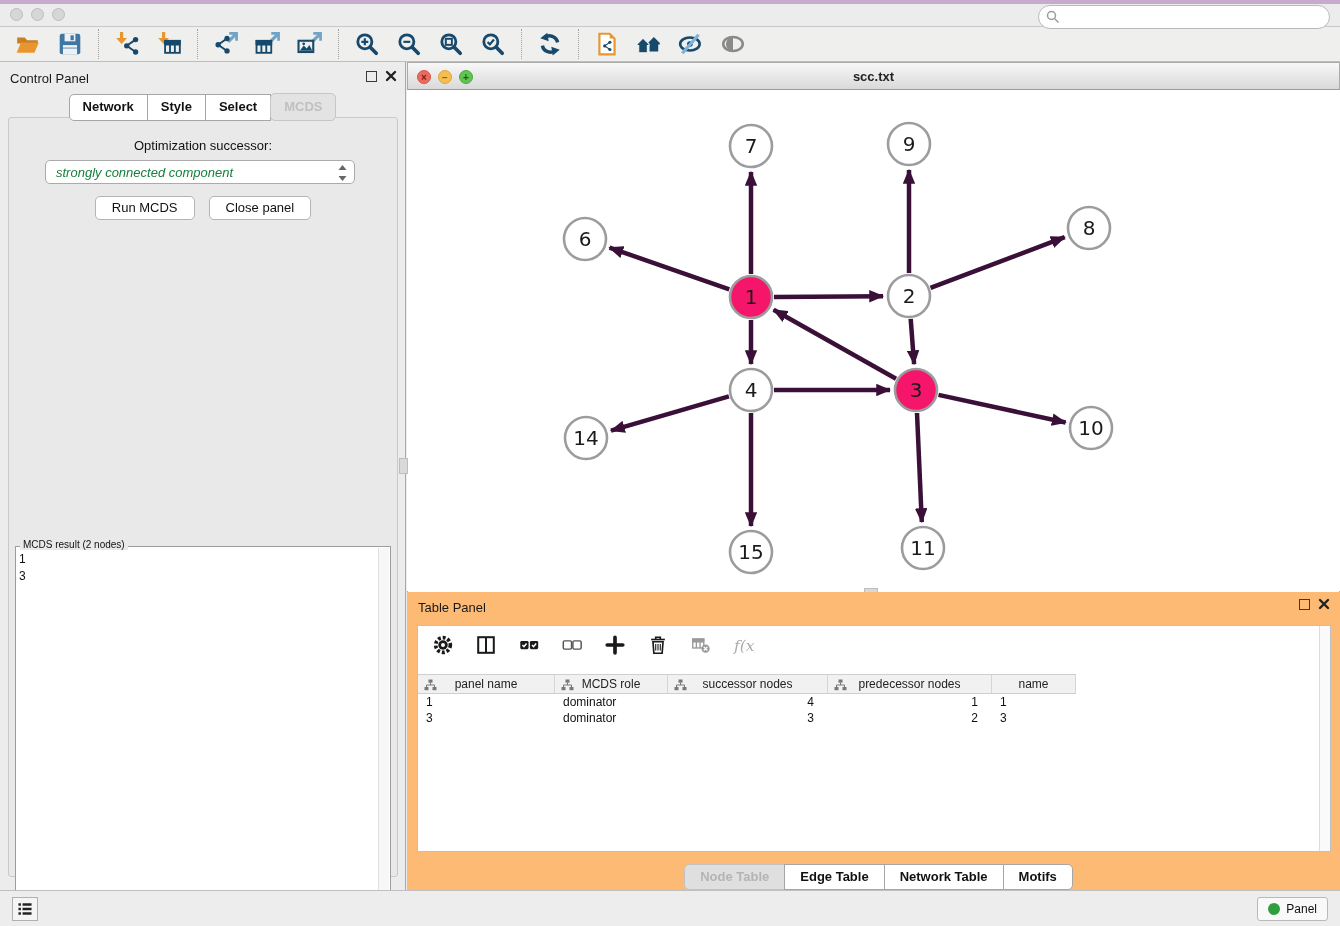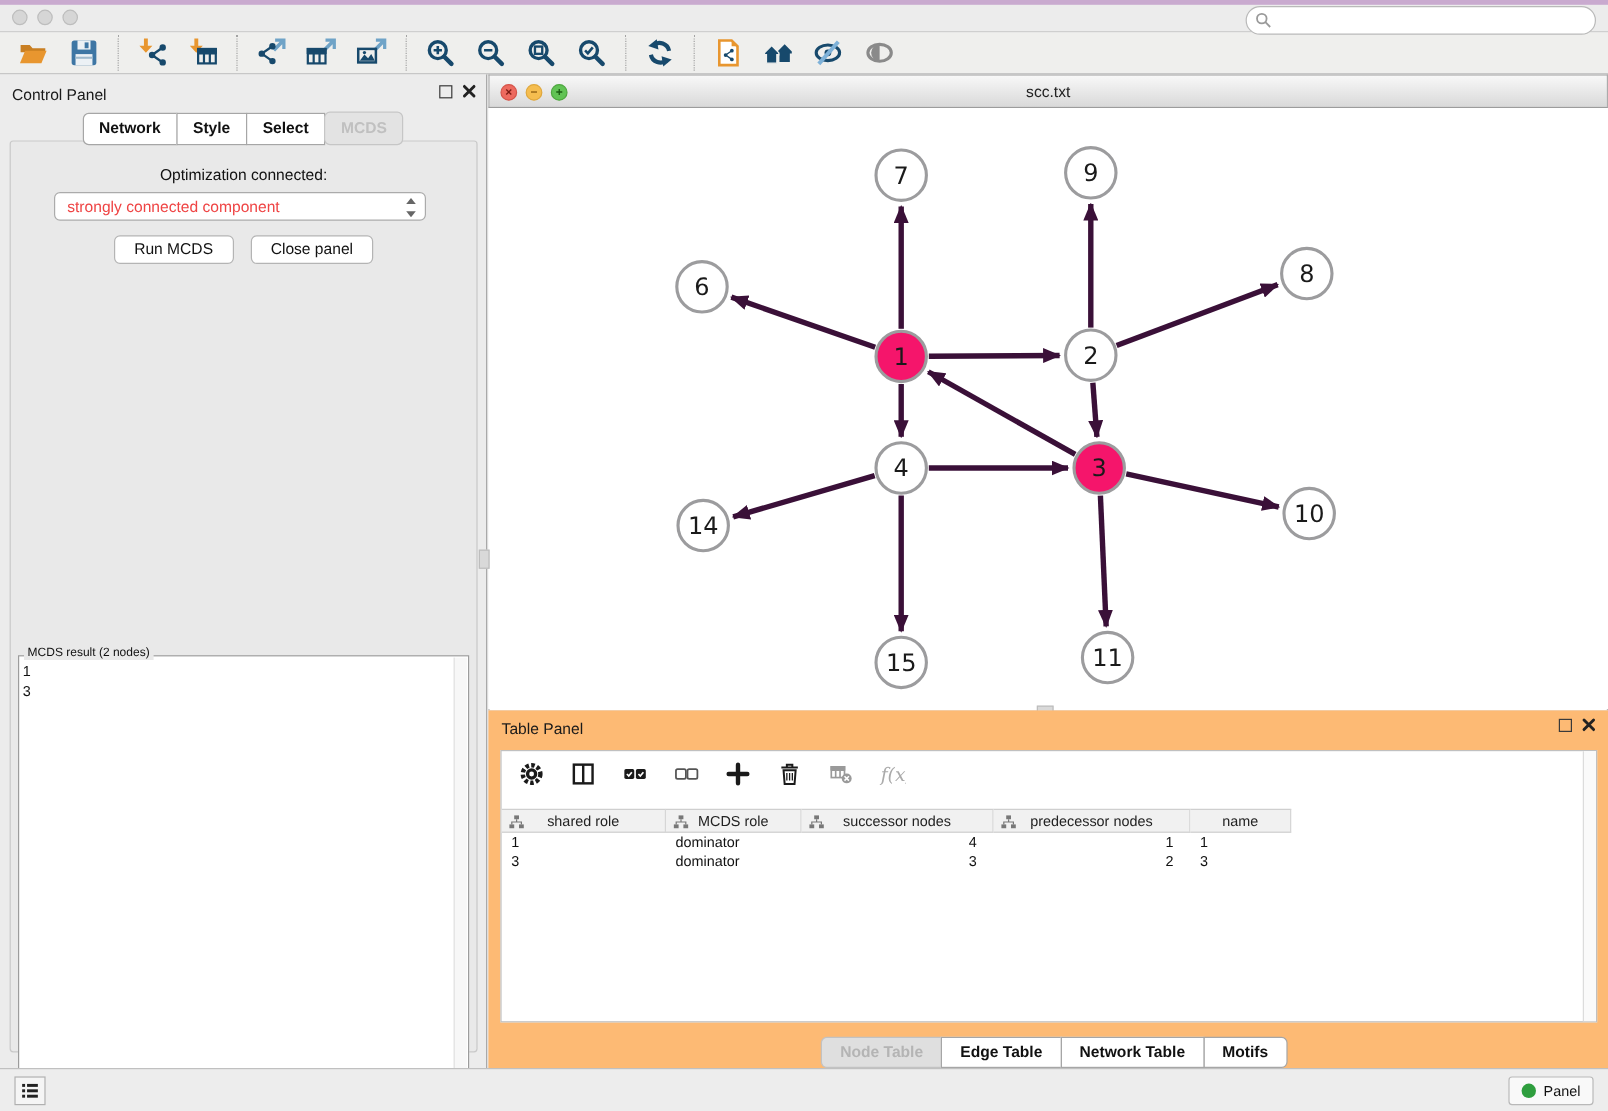--- a/index.html
+++ b/index.html
@@ -38,22 +38,22 @@
   #cp-tabs { position:absolute; left:0; top:32px; width:100%; display:flex; justify-content:center; z-index:2; }
   .cp-tab { padding:4px 13px 5px; font-size:13px; font-weight:bold; color:#111;
     background:#FFFFFF; border:1px solid #A6A6A6; margin-left:-1px; }
   .cp-tab:first-child { border-radius:5px 0 0 5px; margin-left:0; }
   .cp-tab.active { background:#E3E3E3; color:#C0C0C0; border:1px solid #C6C6C6; border-radius:5px;
     padding:5px 13px 6px; margin-top:-1px; }
   #cp-body { position:absolute; left:8px; top:55px; width:390px; height:760px;
     background:#E9E9E9; border:1px solid #C9C9C9; border-radius:3px; }
   #opt-label { position:absolute; left:0; top:20px; width:100%; text-align:center; font-size:13px; color:#111; }
   #opt-select { position:absolute; left:36px; top:42px; width:310px; height:24px; background:#FFFFFF;
-    border:1px solid #ABABAB; border-radius:5px; display:flex; align-items:center; font-size:13px; color:#ef4444;
-    padding-left:10px; }
+    border:1px solid #ABABAB; border-radius:5px; display:flex; align-items:center; font-size:13px; color:#15803d;
+    padding-left:10px;font-style:italic; }
   #opt-select .stepper { position:absolute; right:6px; top:3px; }
   #cp-buttons { position:absolute; left:0; top:78px; width:100%; display:flex; justify-content:center; gap:14px; }
   .aqua-btn { background:#FFFFFF; border:1px solid #B4B4B4; border-radius:5px;
     font-size:13px; color:#111; padding:3px 16px 4px; font-family:inherit; }
   #mcds-result { position:absolute; left:6px; top:428px; width:376px; height:378px;
     border:1px solid #9C9C9C; background:#FFFFFF; }
   #mcds-legend { position:absolute; left:4px; top:-8px; background:#E9E9E9; padding:0 3px;
     font-size:10px; color:#111; }
   #mcds-text { position:absolute; left:3px; top:4px; right:14px; bottom:3px;
     font-size:12px; color:#111; line-height:17px; white-space:pre; }
@@ -64,21 +64,21 @@
   #network-window { position:absolute; left:407px; top:62px; width:933px; height:530px;
     background:#FFFFFF; border-bottom:1px solid #A9A9A9; }
   #nw-titlebar { position:absolute; left:0; top:0; width:100%; height:28px;
     background:linear-gradient(#F8F8F8,#D9D9D9); border:1px solid #ABABAB; border-bottom-color:#9C9C9C; }
   #nw-titlebar .lights { position:absolute; left:9px; top:7px; display:flex; gap:7px; }
   .tl { width:14px; height:14px; border-radius:50%; display:flex; align-items:center; justify-content:center;
     font-size:10px; font-weight:bold; }
   .tl.red { background:#ED6A5F; border:1px solid #D5544A; color:#7A1A12; }
   .tl.yellow { background:#F5BD4F; border:1px solid #DFA73C; color:#8F5F10; }
   .tl.green { background:#61C354; border:1px solid #4EA73F; color:#1A5E12; }
-  #nw-title { position:absolute; left:0; top:6px; width:100%; text-align:center; font-size:13px; color:#222; }
+  #nw-title { position:absolute; left:0; top:6px; width:100%; text-align:center; font-size:13px; color:#222;font-weight:bold; }
   #nw-canvas { position:absolute; left:1px; top:28px; width:931px; height:502px; background:#FFFFFF; }
   #graph-svg { position:absolute; left:0; top:0; }
   .divider-handle { position:absolute; background:#D9D9D9; border:1px solid #BDBDBD; }
 
   
   #table-panel { position:absolute; left:407px; top:592px; width:933px; height:298px; background:#fdba74; }
   #tp-title { position:absolute; left:11px; top:8px; font-size:13px; color:#1A1A1A; }
   #tp-container { position:absolute; left:10px; top:33px; width:914px; height:227px;
     background:#FFFFFF; border:1px solid #C0C0C0; }
   #tp-toolbar { position:absolute; left:0; top:0; width:100%; height:38px; display:flex;
@@ -300,21 +300,21 @@
       </div>
     </div>
   </div>
   <div id="cp-tabs">
       <div class="cp-tab">Network</div>
       <div class="cp-tab">Style</div>
       <div class="cp-tab">Select</div>
       <div class="cp-tab active">MCDS</div>
     </div>
   <div id="cp-body">
-    <div id="opt-label">Optimization connected:</div>
+    <div id="opt-label">Optimization successor:</div>
     <div id="opt-select">
       <span>strongly connected component</span>
       <span class="stepper">
         <svg width="11" height="18" viewBox="0 0 11 18">
             <path d="M5.5 1L9.5 6H1.5z" fill="#666"></path>
             <path d="M5.5 17L1.5 12h8z" fill="#666"></path>
           </svg>
       </span>
     </div>
     <div id="cp-buttons">
@@ -489,21 +489,21 @@
       <div id="tp-header">
           <div class="th" style="width: 137px;">
             <span class="hicon"><svg viewBox="0 0 13 12" width="13" height="12">
                 <g fill="#787878">
                   <rect x="4.5" y="0.5" width="4" height="3.2"></rect>
                   <rect x="0.5" y="8" width="4" height="3.2"></rect>
                   <rect x="8.5" y="8" width="4" height="3.2"></rect>
                   <path d="M6.5 3.7v2.3M2.5 8V6h8v2" stroke="#787878" fill="none" stroke-width="1"></path>
                 </g>
               </svg></span>
-            <span>shared role</span>
+            <span>panel name</span>
           </div>
           <div class="th" style="width: 113px;">
             <span class="hicon"><svg viewBox="0 0 13 12" width="13" height="12">
                 <g fill="#787878">
                   <rect x="4.5" y="0.5" width="4" height="3.2"></rect>
                   <rect x="0.5" y="8" width="4" height="3.2"></rect>
                   <rect x="8.5" y="8" width="4" height="3.2"></rect>
                   <path d="M6.5 3.7v2.3M2.5 8V6h8v2" stroke="#787878" fill="none" stroke-width="1"></path>
                 </g>
               </svg></span>

